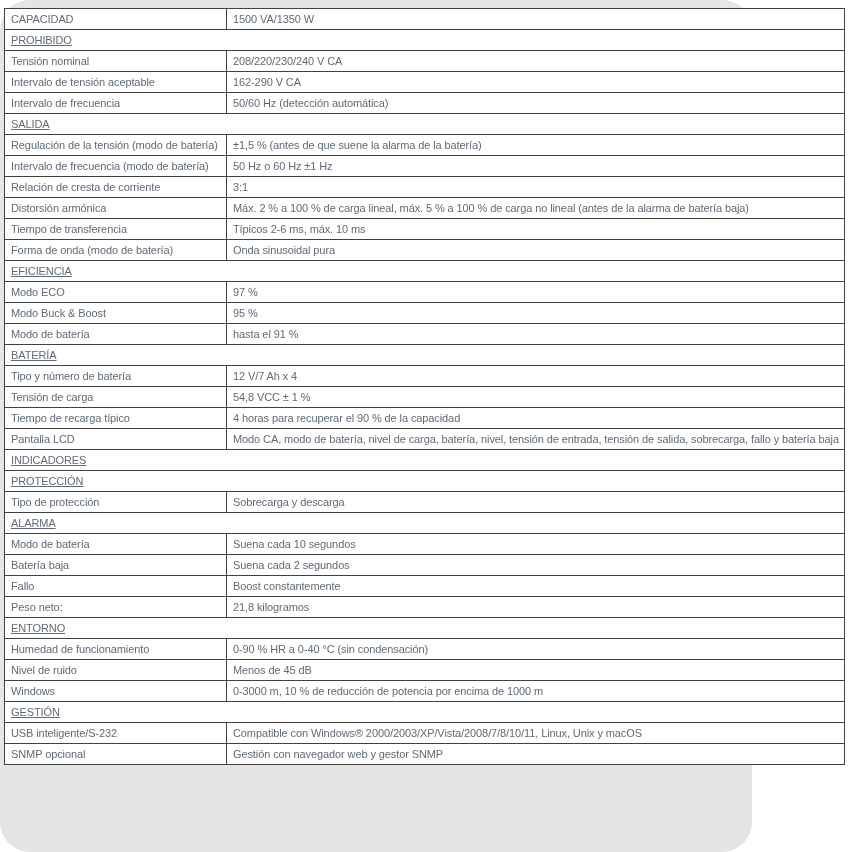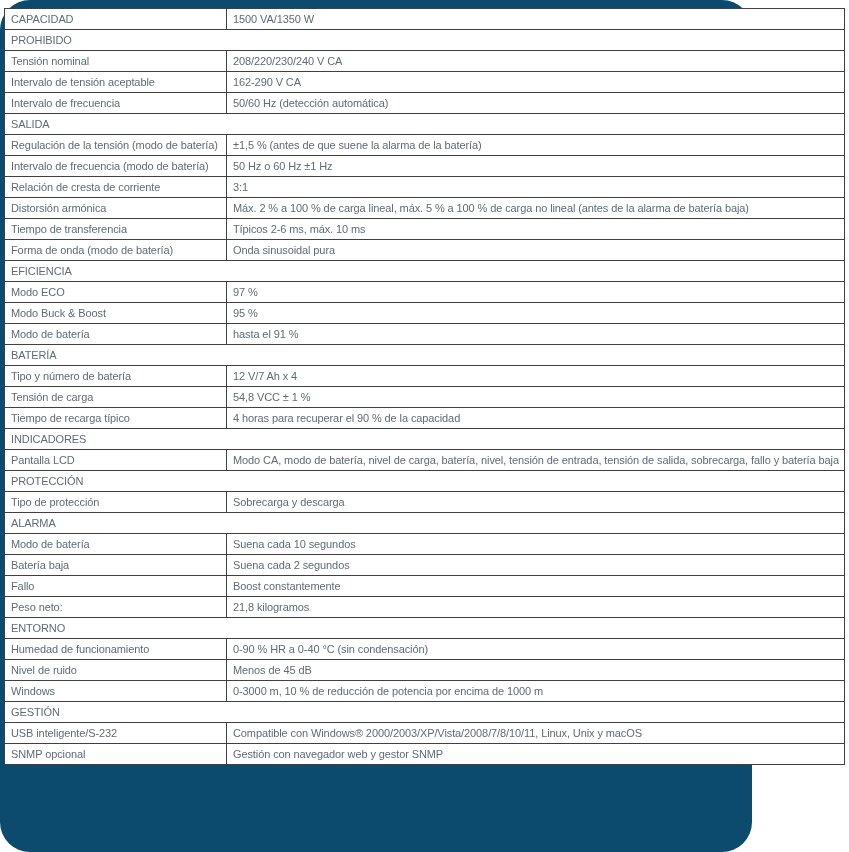--- a/index.html
+++ b/index.html
@@ -8,21 +8,21 @@
     background: #ffffff;
     width: 849px;
     height: 852px;
     font-family: "Liberation Sans", "DejaVu Sans", sans-serif;
   }
   .page {
     width: 752px;
     height: 852px;
     box-sizing: border-box;
     padding: 8px 4px 4px 4px;
-    background: #0c4a6e;
+    background: #e5e5e5;
     border-radius: 30px;
   }
   table.spec-table {
     border-collapse: collapse;
     table-layout: fixed;
     width: 841px;
   }
   table.spec-table col.c1 { width: 222px; }
   table.spec-table td {
     border: 1px solid #404040;
@@ -32,20 +32,21 @@
     height: 12px;
     color: #5f6b78;
     letter-spacing: -0.1px;
     white-space: nowrap;
     overflow: hidden;
     vertical-align: middle;
     background: #ffffff;
   }
   td.section-cell {
     letter-spacing: 0;
+    text-decoration: underline;
   }
 </style>
 </head>
 <body>
 
 <div class="page">
   <table class="spec-table">
     <colgroup>
       <col class="c1">
       <col class="c2">
@@ -121,25 +122,25 @@
         </tr>
         <tr>
           <td>Tensión de carga</td>
           <td>54,8 VCC ± 1 %</td>
         </tr>
         <tr>
           <td>Tiempo de recarga típico</td>
           <td>4 horas para recuperar el 90 % de la capacidad</td>
         </tr>
         <tr>
-          <td colspan="2" class="section-cell">INDICADORES</td>
+          <td>Pantalla LCD</td>
+          <td>Modo CA, modo de batería, nivel de carga, batería, nivel, tensión de entrada, tensión de salida, sobrecarga, fallo y batería baja</td>
         </tr>
         <tr>
-          <td>Pantalla LCD</td>
-          <td>Modo CA, modo de batería, nivel de carga, batería, nivel, tensión de entrada, tensión de salida, sobrecarga, fallo y batería baja</td>
+          <td colspan="2" class="section-cell">INDICADORES</td>
         </tr>
         <tr>
           <td colspan="2" class="section-cell">PROTECCIÓN</td>
         </tr>
         <tr>
           <td>Tipo de protección</td>
           <td>Sobrecarga y descarga</td>
         </tr>
         <tr>
           <td colspan="2" class="section-cell">ALARMA</td>

